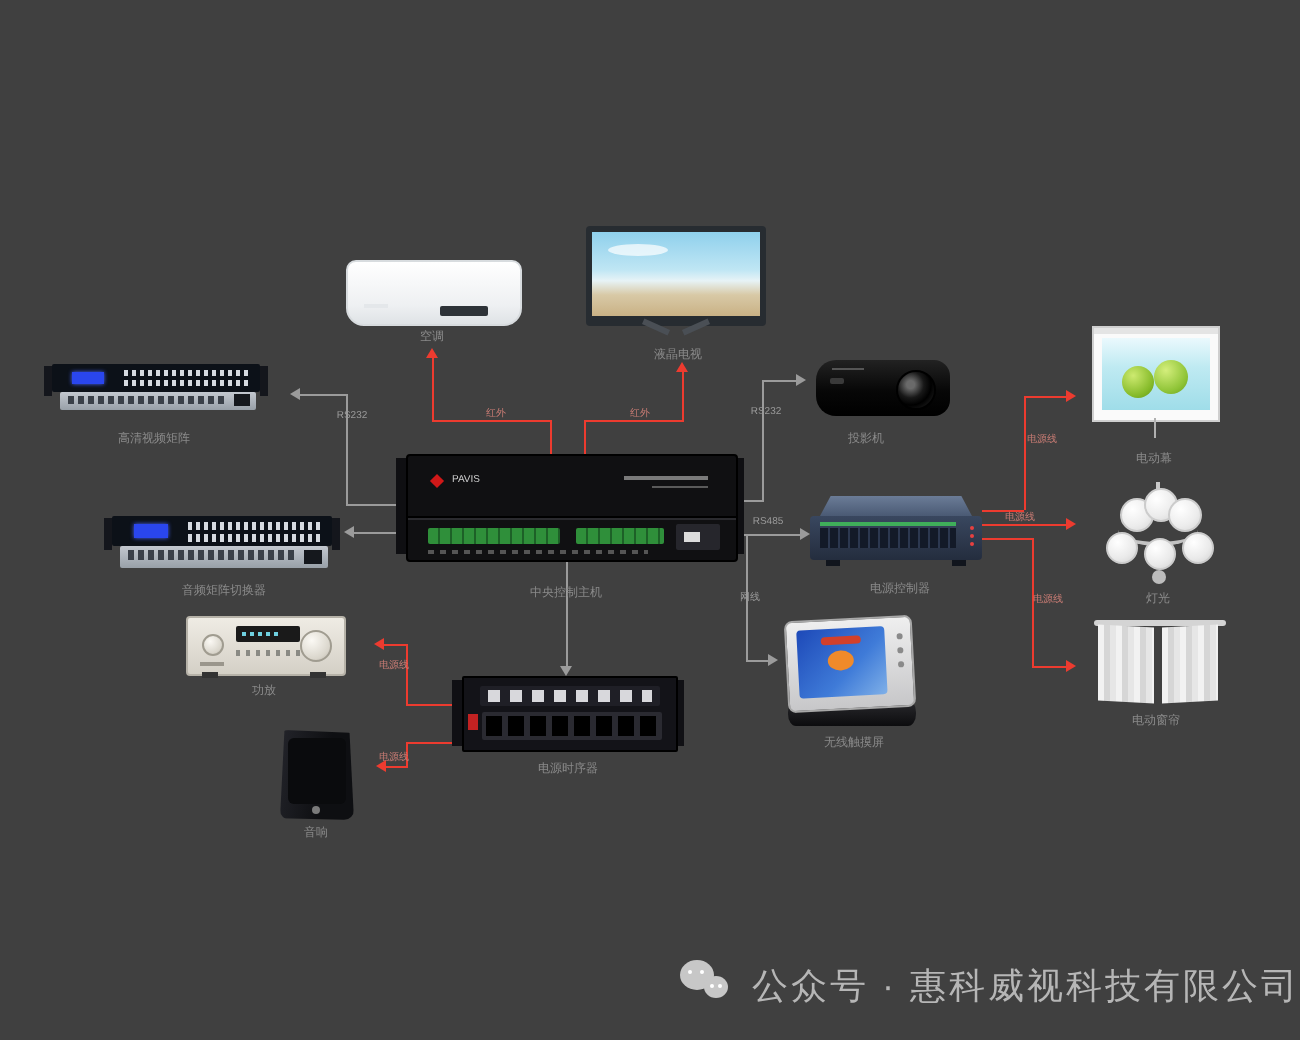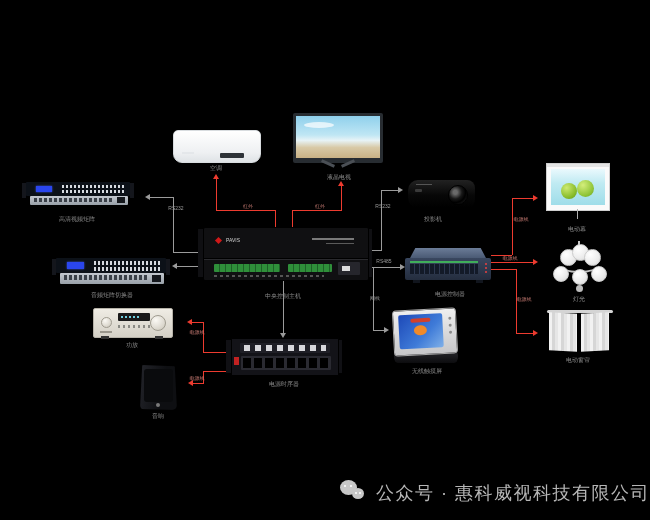--- a/index.html
+++ b/index.html
@@ -1,16 +1,16 @@
 <!DOCTYPE html>
 <html><head>
 <meta charset="utf-8">
 <style>
   html,body{margin:0;padding:0;background:#fff;}
-  #canvas{position:relative;width:650px;height:520px;background:#000000;overflow:hidden;
+  #canvas{position:relative;width:650px;height:520px;background:#404040;overflow:hidden;
           font-family:"Liberation Sans","DejaVu Sans",sans-serif;}
   .dev{position:absolute;}
   .lbl{position:absolute;font-size:6px;color:#8a8a8a;white-space:nowrap;transform:translateX(-50%);}
   .clbl{position:absolute;font-size:5px;color:#9a9a9a;white-space:nowrap;transform:translateX(-50%);}
   .clbl.red{color:#c97c74;}
   .seg{position:absolute;background:#9b9b9b;}
   .seg.red{background:#ed3b2f;}
   .arr{position:absolute;width:0;height:0;border-style:solid;}
   .arr.up{border-width:0 3px 5px 3px;border-color:transparent transparent #9b9b9b transparent;}
   .arr.down{border-width:5px 3px 0 3px;border-color:#9b9b9b transparent transparent transparent;}

